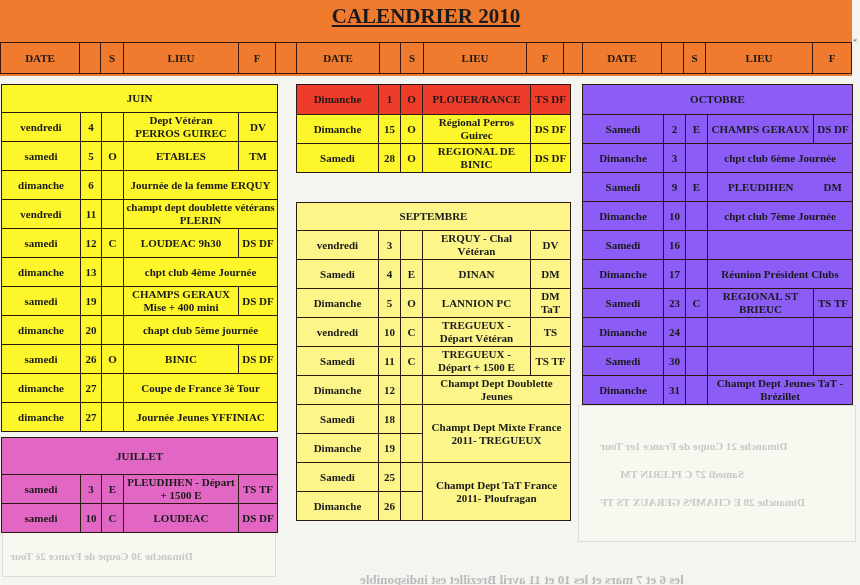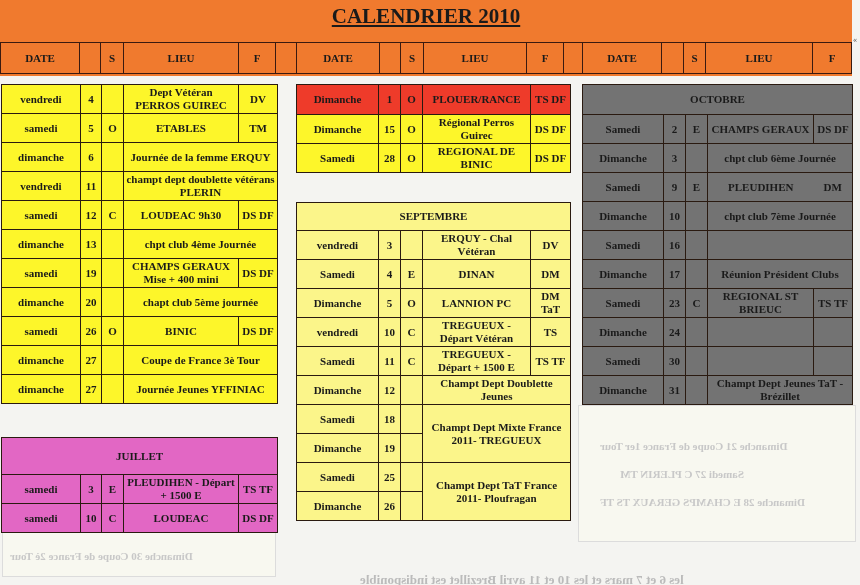--- a/index.html
+++ b/index.html
@@ -33,21 +33,21 @@
   }
   table.cal td {
     border: 1.5px solid #2a1a10; text-align: center; vertical-align: middle;
     padding: 0 2px; line-height: 13px; overflow: hidden;
   }
   td.month { font-size: 11px; }
   .yellow td { background: #fdf62a; }
   .yellow-pale td { background: #fbf58a; }
   .red td { background: #ee3b2a; }
   .pink td { background: #e267c4; }
-  .salmon td { background: #737373; }
+  .salmon td { background: #8b5cf6; }
 
   .ghost {
     position: absolute; color: #c8c8c8; font-size: 11px; font-weight: bold;
     transform: scale(-1, 1); white-space: nowrap;
   }
   .ghost-box {
     position: absolute; border: 1px solid #dcdcdc; background: rgba(250,250,240,0.6);
   }
 </style>
 </head>
@@ -87,20 +87,23 @@
 
 <table class="cal yellow" style="left:1px;top:84px;width:276px">
   <colgroup>
       <col style="width:79px">
       <col style="width:21px">
       <col style="width:22px">
       <col style="width:115px">
       <col style="width:39px">
     </colgroup>
   <tbody>
+      <tr style="height:28px">
+        <td colspan="5" class="month">JUIN</td>
+      </tr>
   <tr style="height:29px">
     <td>vendredi</td>
     <td>4</td>
     <td></td>
     <td>Dept Vétéran PERROS GUIREC</td>
     <td>DV</td>
   </tr>
   <tr style="height:29px">
     <td>samedi</td>
     <td>5</td>

